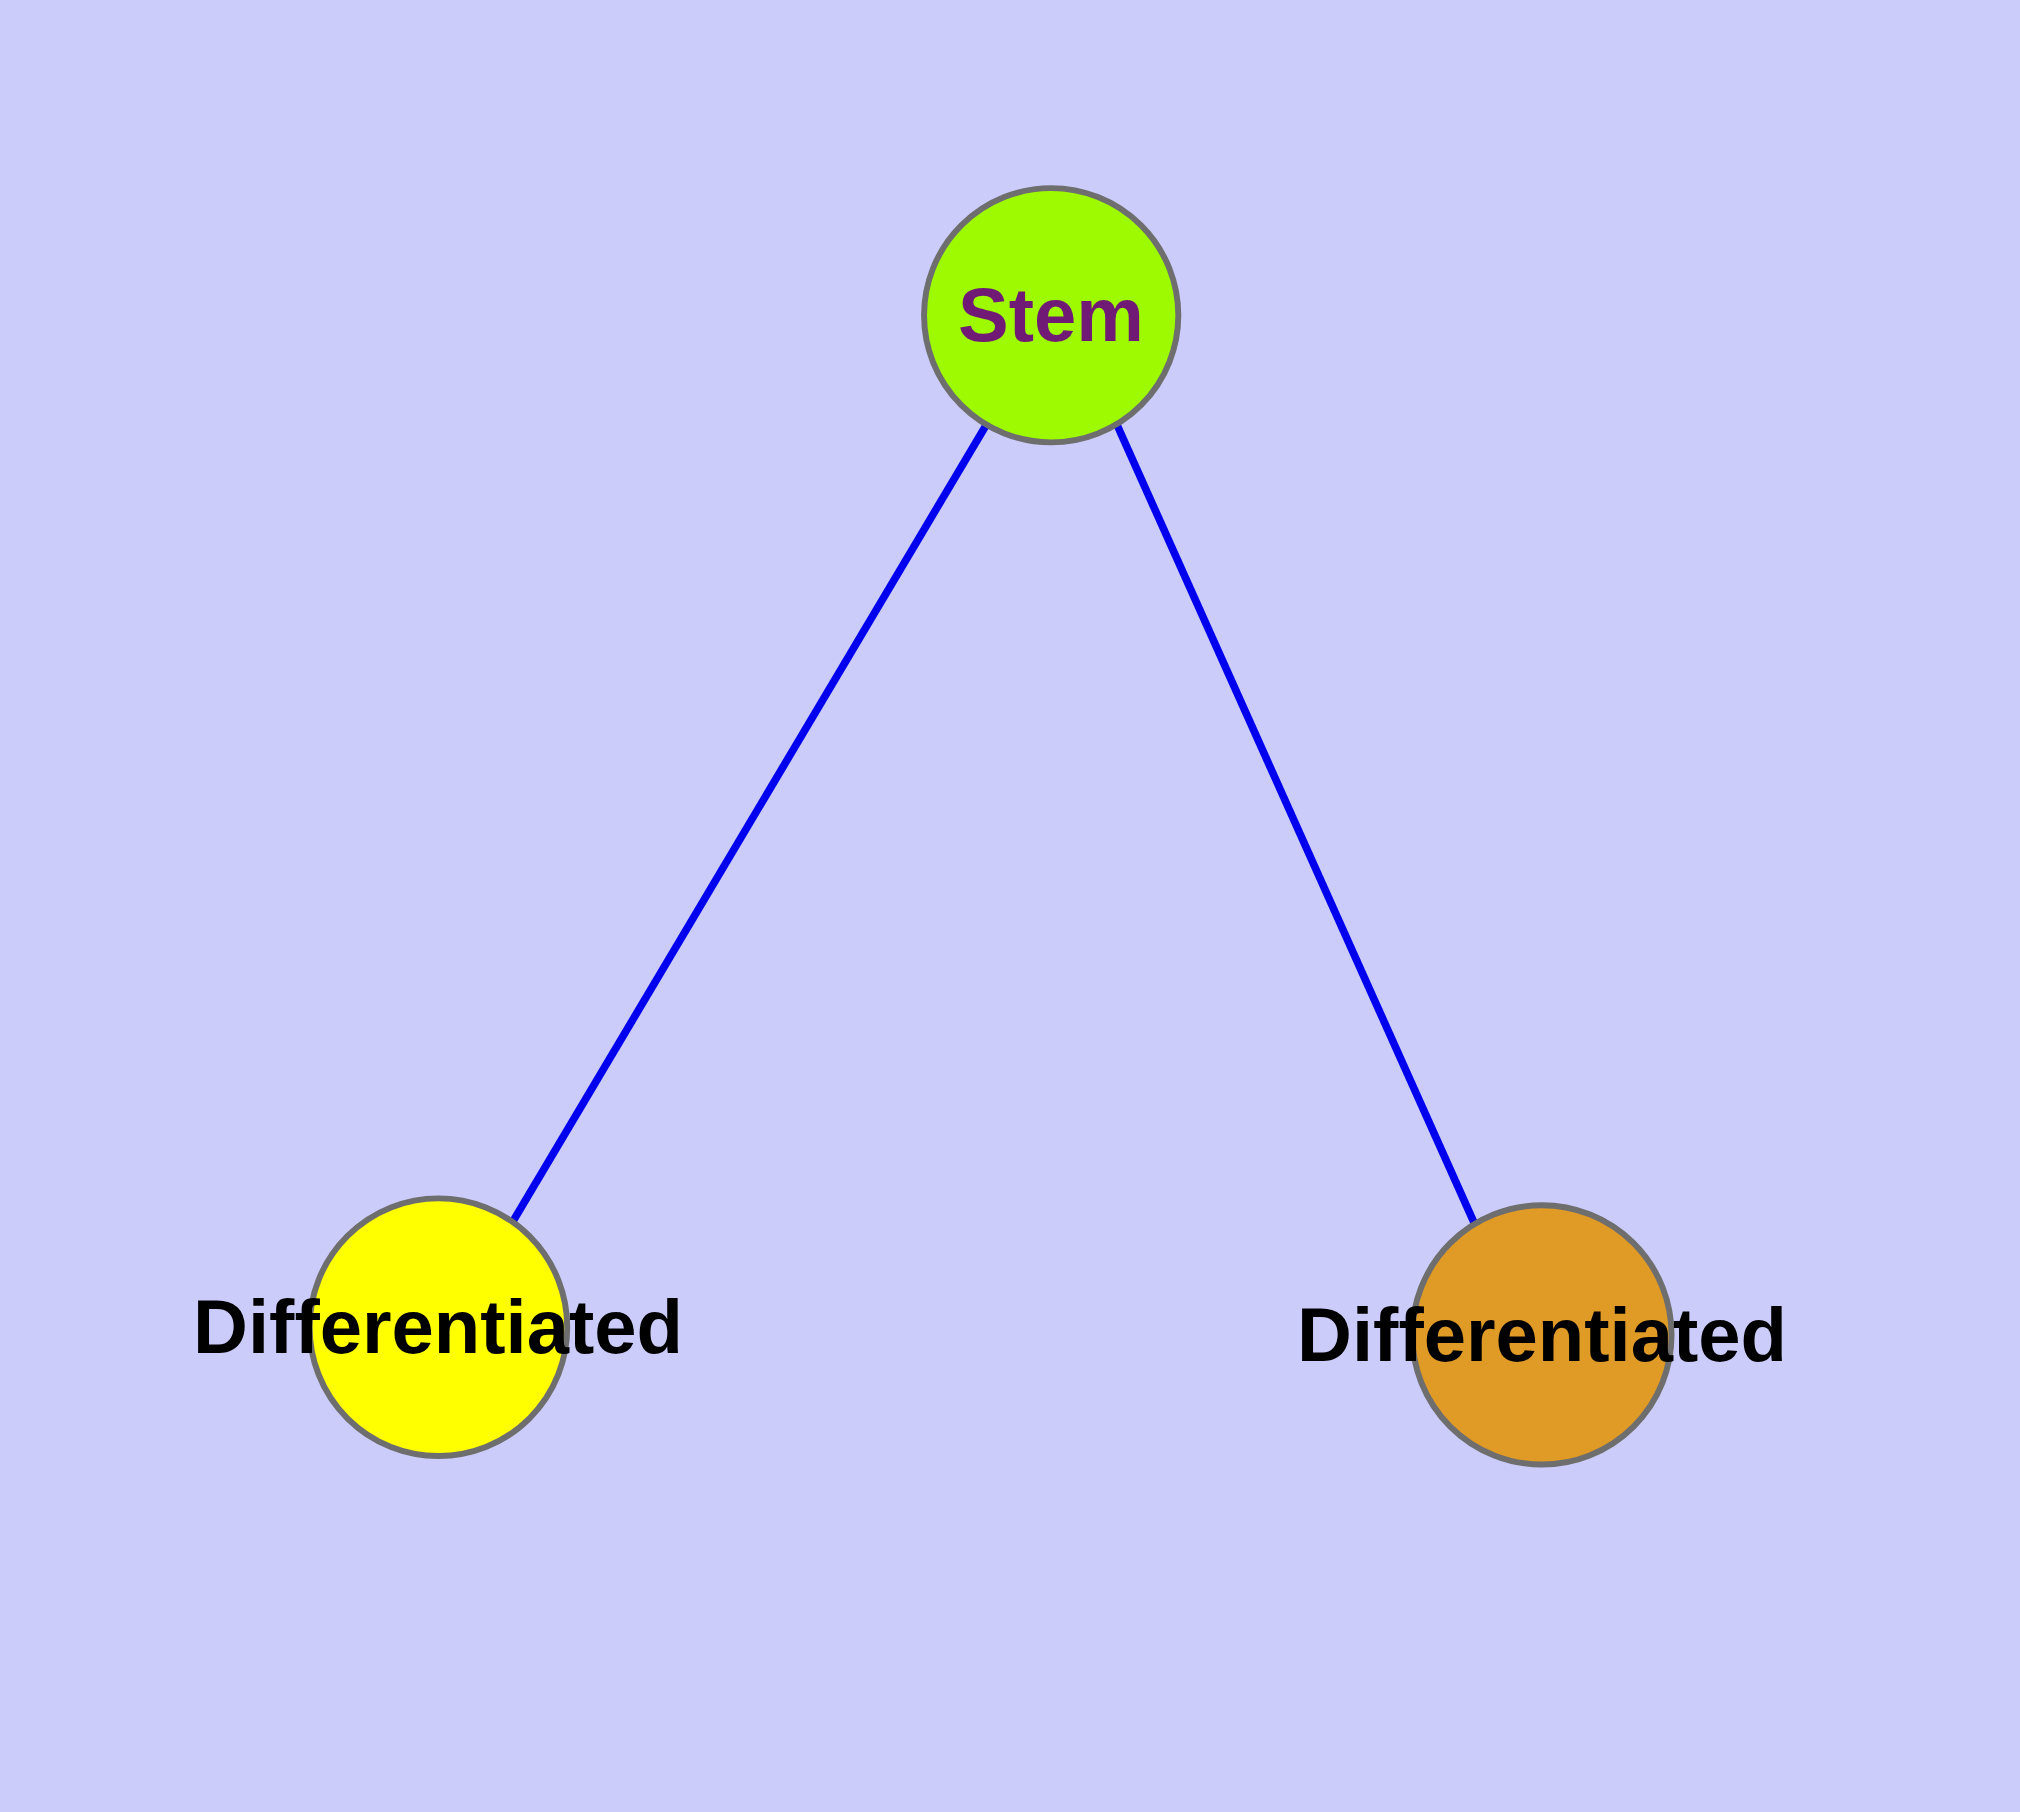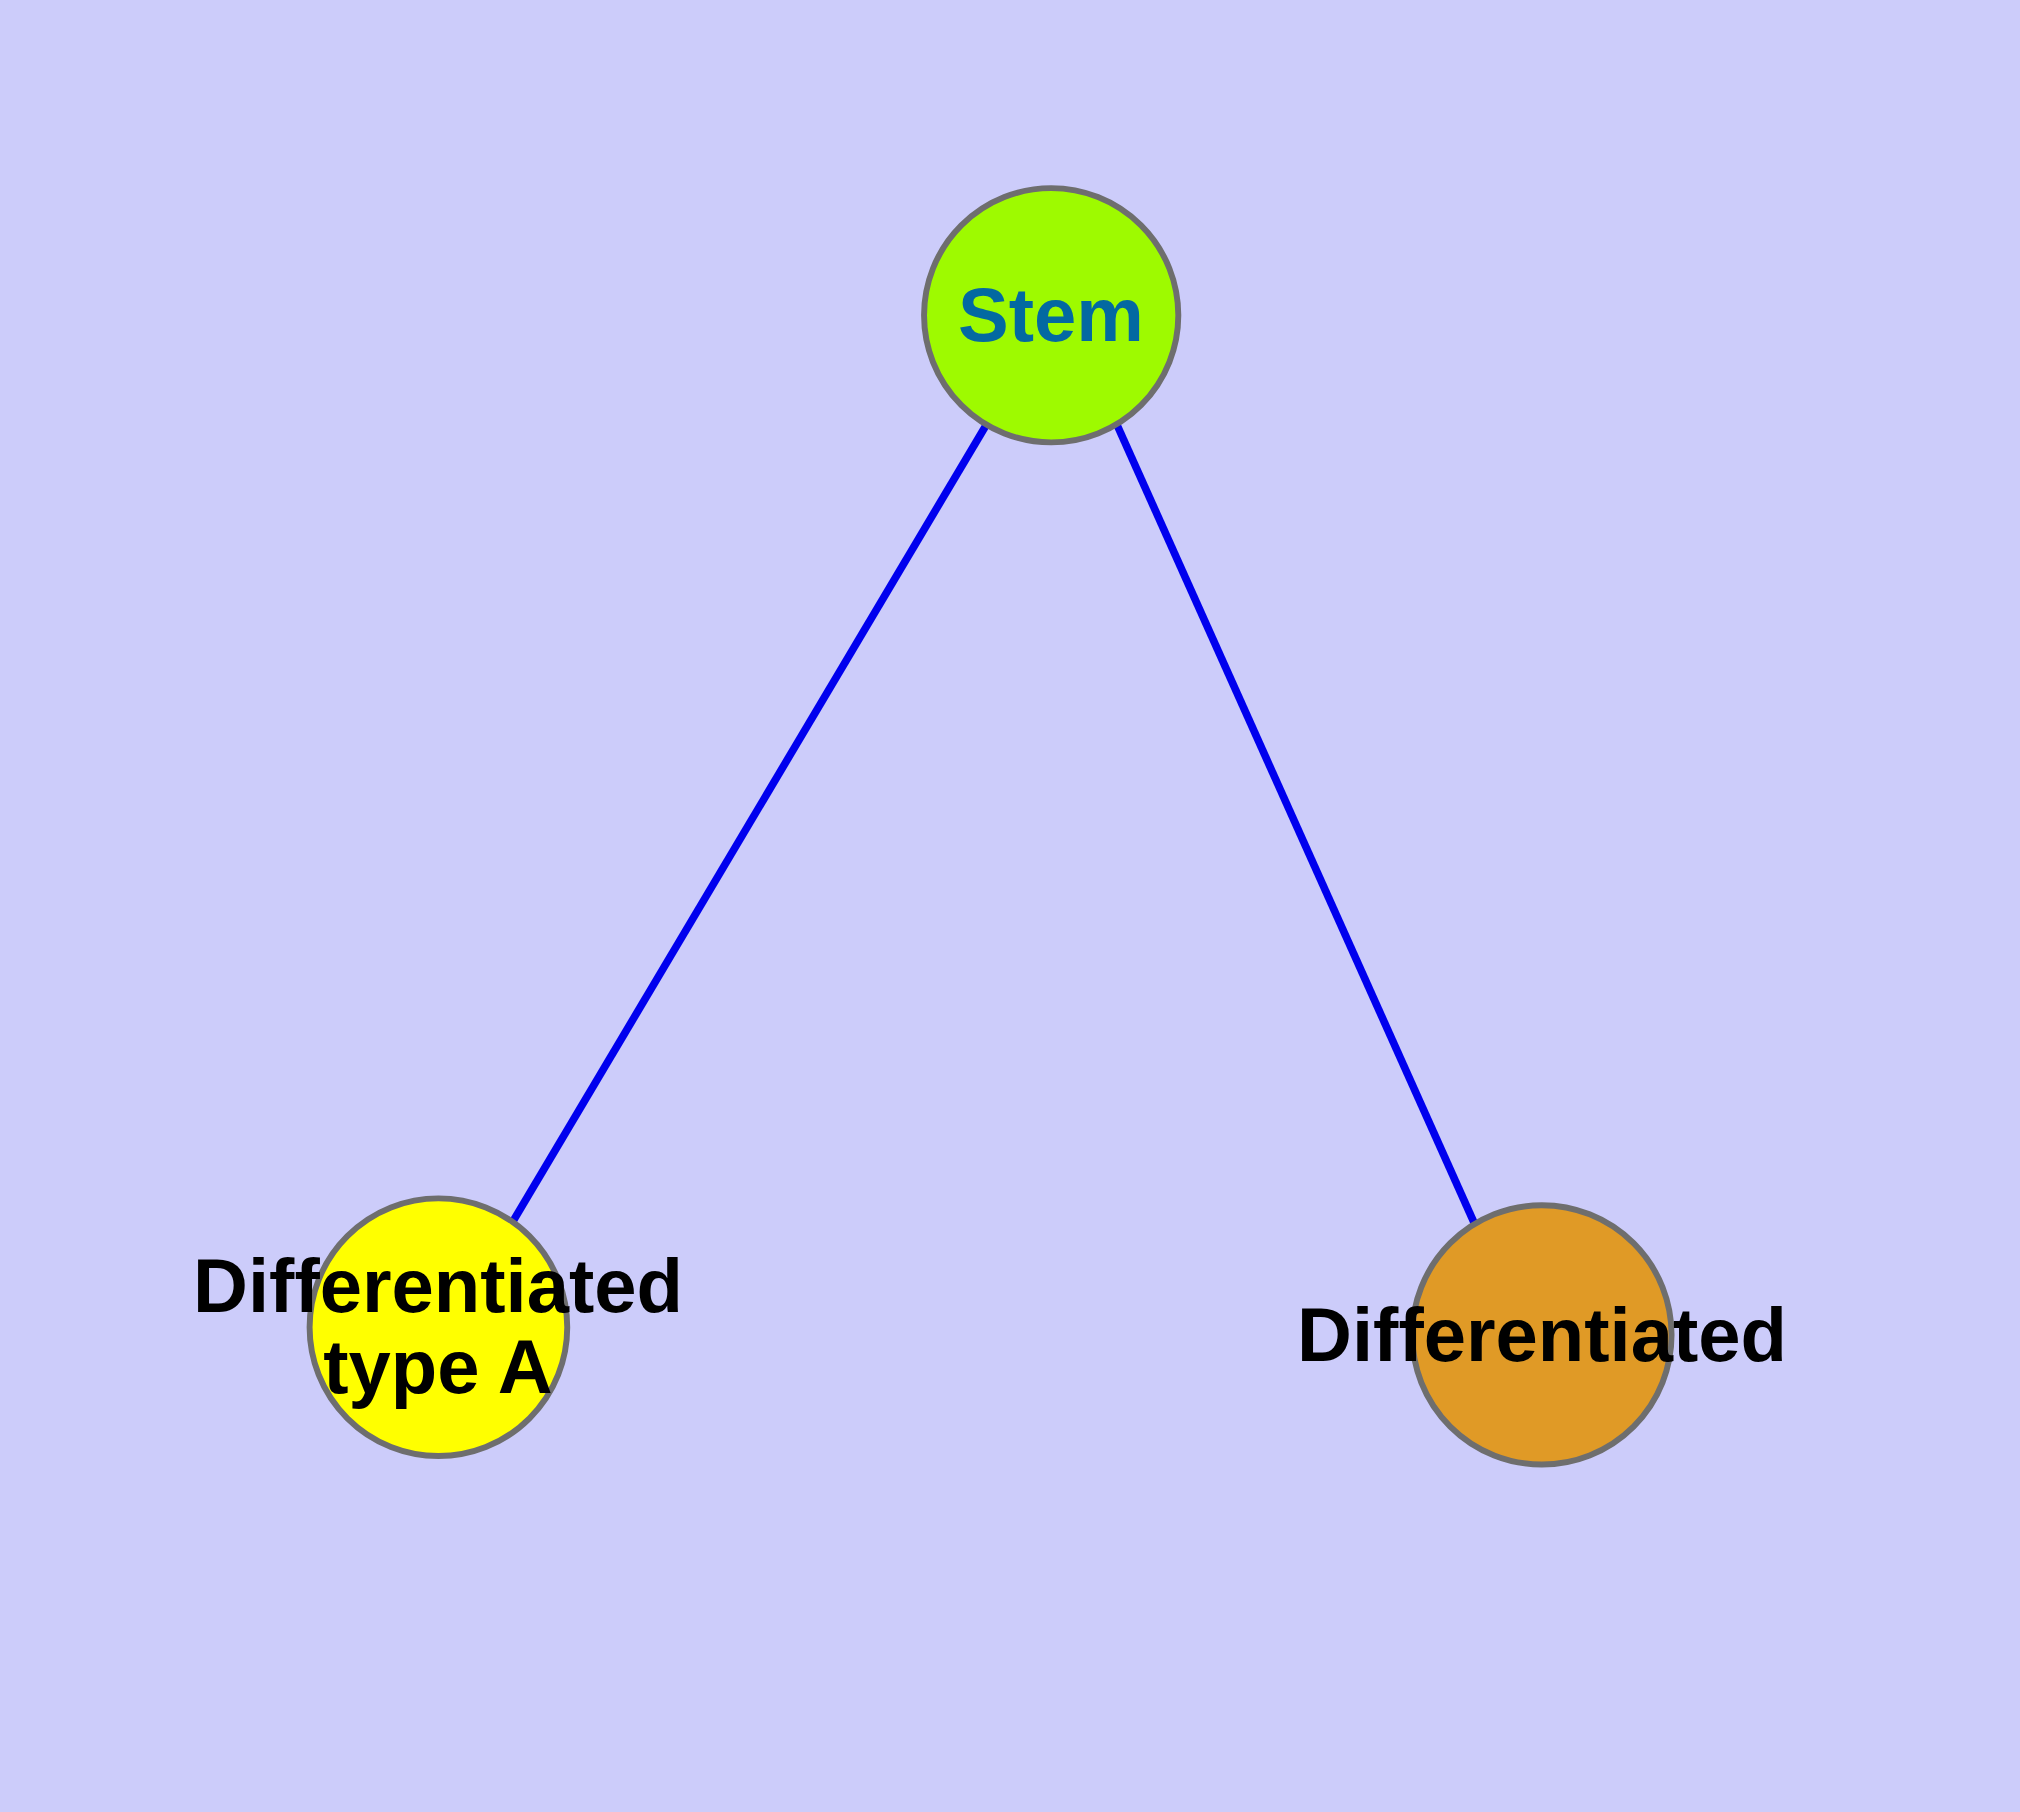--- a/index.html
+++ b/index.html
@@ -48,27 +48,26 @@
     <rect id="bg-rect" x="0" y="0" width="2384" height="2138" fill="#ccccfa"></rect>
 
     <line id="edge-stem-to-type-a" class="edge" x1="1163" y1="502" x2="605" y2="1441" stroke="#0000ee" stroke-width="9" stroke-linecap="butt"></line>
     <line id="edge-stem-to-type-b" class="edge" x1="1318" y1="502" x2="1740" y2="1445" stroke="#0000ee" stroke-width="9" stroke-linecap="butt"></line>
 
     <circle id="node-stem" class="node" cx="1240" cy="372" r="150" fill="#9efa00" stroke="#6e6e6e" stroke-width="7"></circle>
     <circle id="node-type-a" class="node" cx="517" cy="1566" r="152" fill="#ffff00" stroke="#6e6e6e" stroke-width="7"></circle>
     <circle id="node-type-b" class="node" cx="1819" cy="1575" r="153" fill="#e09a26" stroke="#6e6e6e" stroke-width="7"></circle>
   </svg>
 
-  <div id="label-stem" class="node-label" style="left: 1051px; top: 315px; color: #0369a1;">
+  <div id="label-stem" class="node-label" style="left: 1051px; top: 315px; color: #701a75;">
     <span class="lbl-line">Stem</span>
   </div>
 
   <div id="label-type-a" class="node-label" style="left: 438px; top: 1327px; color: rgb(0, 0, 0);">
     <span class="lbl-line">Differentiated</span>
-    <span class="lbl-line">type A</span>
   </div>
 
   <div id="label-type-b" class="node-label" style="left: 1542px; top: 1335px; color: rgb(0, 0, 0);">
     <span class="lbl-line">Differentiated</span>
   </div>
 
 </div>
 
 
 </body></html>

